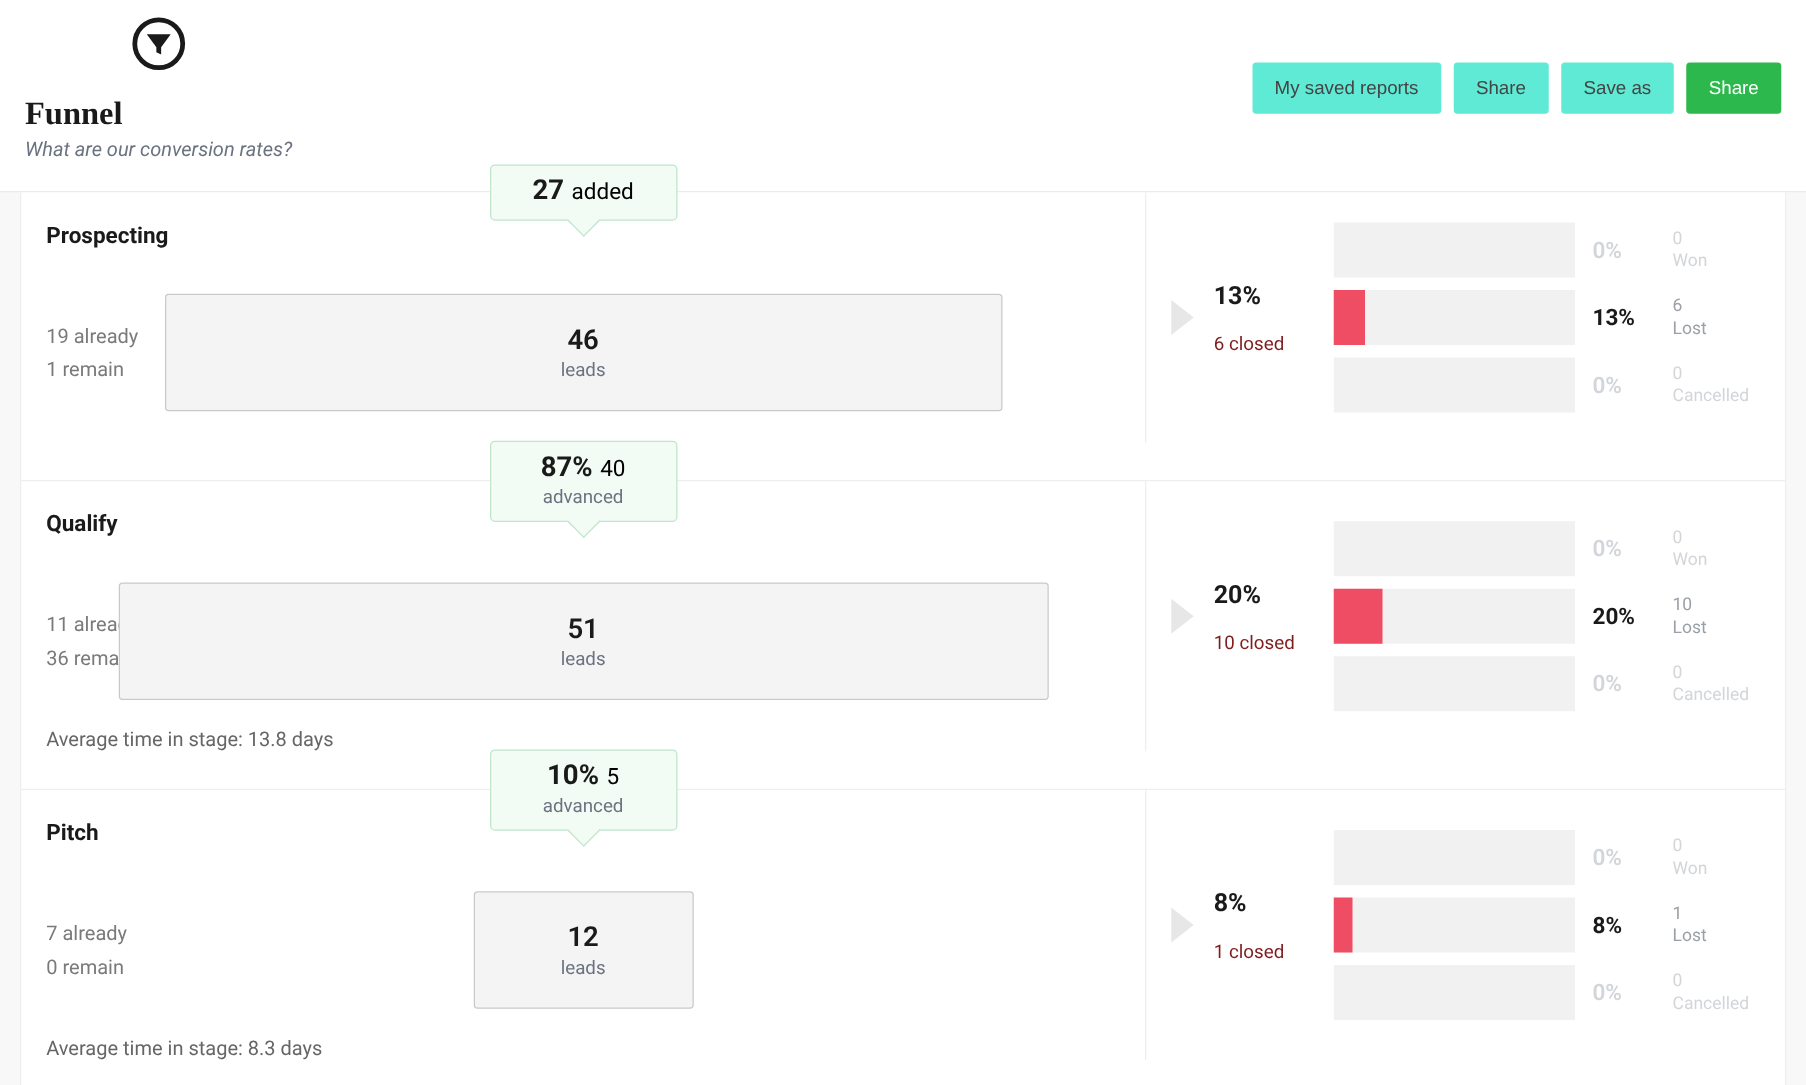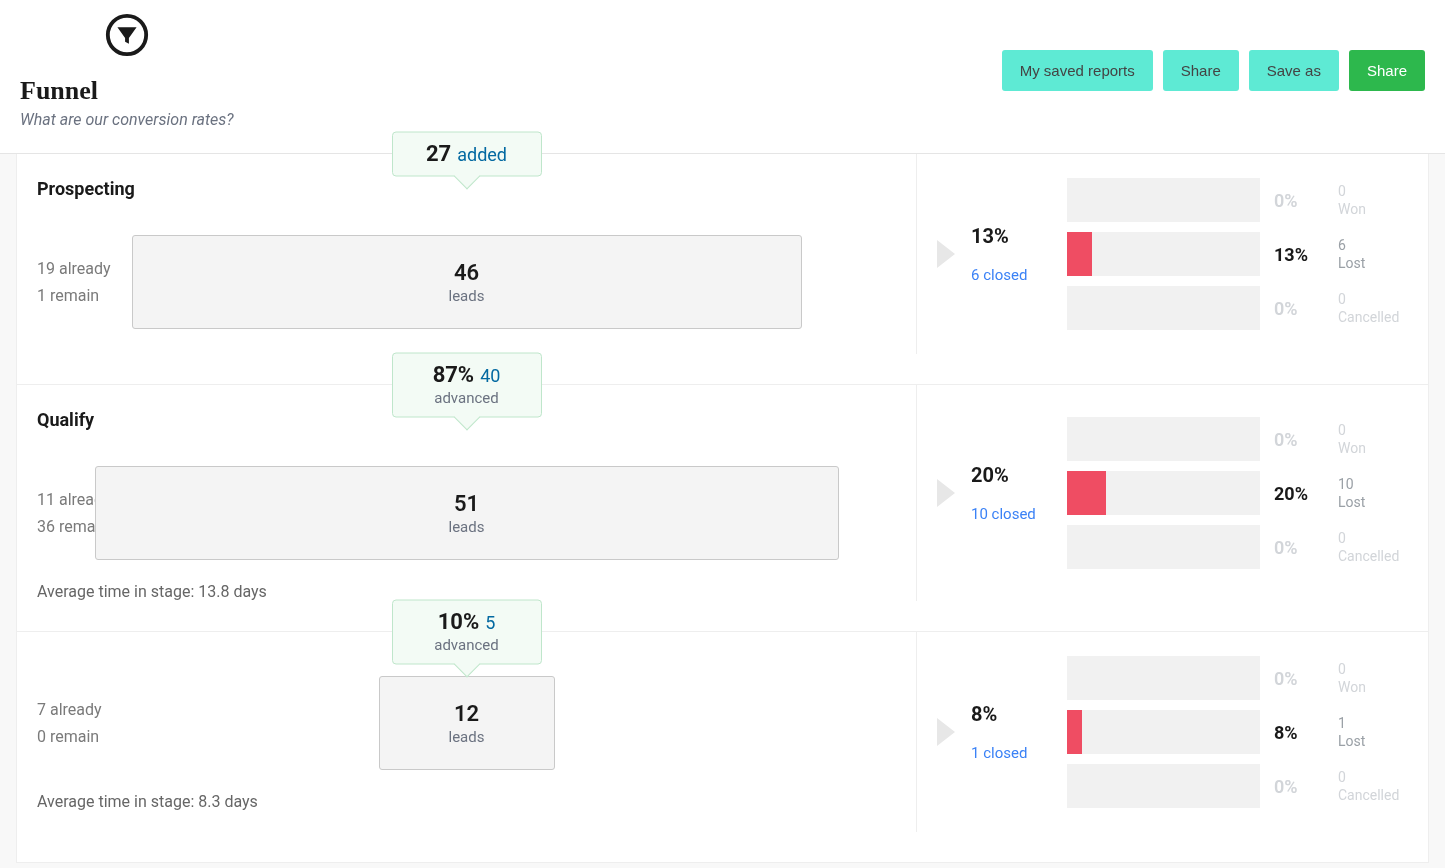--- a/index.html
+++ b/index.html
@@ -117,21 +117,21 @@
     z-index: 2;
     min-width: 150px;
   }
   .advance-tag .line1 {
     font-size: 22px;
     font-weight: 700;
   }
   .advance-tag .line1 .secondary {
     font-weight: 400;
     font-size: 18px;
-    color: #0369a1;
+    color: #000000;
     margin-left: 6px;
   }
   .advance-tag .line2 {
     color: #6b7280;
     font-size: 15px;
     margin-top: 2px;
   }
   .advance-tag::after {
     content: "";
     position: absolute;
@@ -152,21 +152,21 @@
     gap: 16px;
     padding: 24px 20px;
   }
   .arrow-right {
     width: 0; height: 0;
     border-top: 14px solid transparent;
     border-bottom: 14px solid transparent;
     border-left: 18px solid #e7e7e7;
   }
   .closed-summary .pct { font-size: 20px; font-weight: 700; }
-  .closed-summary .sub { color: #3b82f6; font-size: 15px; margin-top: 18px; }
+  .closed-summary .sub { color: #7f1d1d; font-size: 15px; margin-top: 18px; }
 
   .bars { display: flex; flex-direction: column; gap: 10px; flex: 1; }
   .bar-row { display: flex; align-items: center; gap: 14px; }
   .bar {
     background: #f1f1f1;
     height: 44px;
     flex: 1;
     position: relative;
   }
   .bar-fill {
@@ -322,20 +322,21 @@
             </div>
           </div>
         </div>
       </div>
       <div class="stage">
         <div class="stage-left">
           <div class="advance-tag">
             <div class="line1"><span>10%</span><span class="secondary">5</span></div>
             <div class="line2">advanced</div>
           </div>
+          <div class="stage-name">Pitch</div>
           <div class="leads-wrap">
             <div class="already-remain" style="left: 0px; top: 20px;">
               <div>7 already</div>
               <div>0 remain</div>
             </div>
             <div class="leads-box" style="width: 176px;">
               <div class="leads-count">12</div>
               <div class="leads-label">leads</div>
             </div>
           </div>

